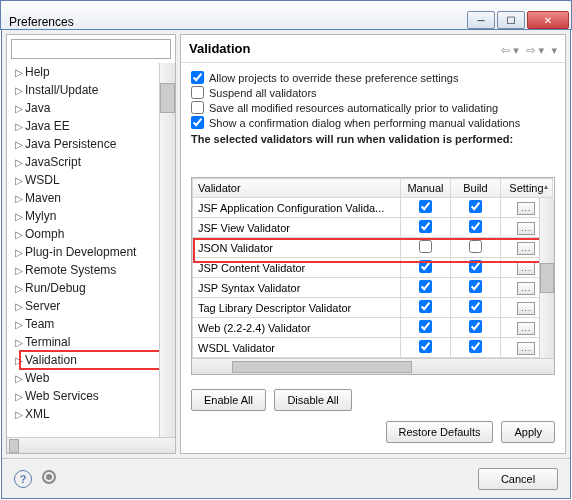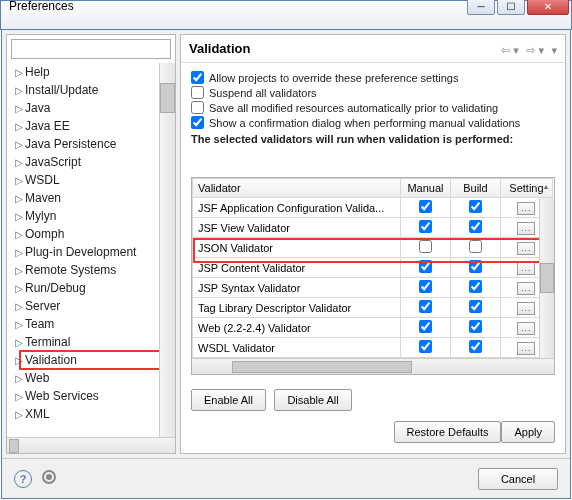--- a/index.html
+++ b/index.html
@@ -1,19 +1,19 @@
 <!DOCTYPE html>
 <html><head>
 <meta charset="utf-8">
 <style>
 * { box-sizing: border-box; margin: 0; padding: 0; font-family: "Segoe UI", Tahoma, sans-serif; }
 body { background: #fff; width: 572px; height: 500px; overflow: hidden; }
 
 
-.titlebar { height: 30px; background: linear-gradient(#fdfdfe,#eaeef5); border: 1px solid #5a7fb0; display: flex; align-items: center; padding: 0 2px 18px 8px; font-size: 12px; color: #000; }
+.titlebar { height: 30px; background: linear-gradient(#fdfdfe,#eaeef5); border: 1px solid #5a7fb0; display: flex; align-items: flex-end; padding: 0 2px 0 8px; font-size: 12px; color: #000; }
 .titlebar .spacer { flex: 1; }
 .winbtn { width: 28px; height: 18px; border: 1px solid #7a8da8; background: linear-gradient(#f4f7fb,#d6e0ee); margin-left: 2px; display: flex; align-items: center; justify-content: center; border-radius: 2px; font-size: 10px; }
 .winbtn.close { background: linear-gradient(#e88,#c44); border-color: #a33; color: #fff; width: 42px; }
 
 
 .client { position: absolute; top: 30px; left: 1px; right: 1px; bottom: 1px; border-left:1px solid #5a7fb0; border-right:1px solid #5a7fb0; border-bottom:1px solid #5a7fb0; background:#f0f0f0; display:flex; flex-direction:column; }
 .body { flex:1; display:flex; overflow:hidden; }
 
 
 .left { width: 170px; background:#fff; border:1px solid #b8b8b8; margin:4px 2px 4px 4px; display:flex; flex-direction:column; }
@@ -54,21 +54,21 @@
 tr.hl { position:relative;}
 .tbl-sb { height:16px; background:linear-gradient(#f4f4f4,#e4e4e4); border-top:1px solid #ccc; display:flex; align-items:center;}
 .tbl-sb .thumb{ width:180px; height:12px; background:#ccc; margin-left:40px; border:1px solid #aaa;}
 .tbl-right-sb { position:absolute; right:0; top:20px; bottom:16px; width:15px; background:linear-gradient(90deg,#f4f4f4,#e4e4e4); border-left:1px solid #ccc; display:flex; flex-direction:column; justify-content:center;}
 .tbl-right-sb .thumb{ height:30px; background:#ccc; border:1px solid #aaa;}
 
 
 .btn { height:22px; padding:0 12px; font-size:11px; background:linear-gradient(#fdfdfd,#e8e8e8); border:1px solid #9a9a9a; border-radius:2px;}
 .btn-row1 { padding:6px 10px;}
 .btn-row1 .btn{ margin-right:4px;}
-.btn-row2 { padding:4px 10px 10px 10px; display:flex; justify-content:flex-end; border-top:0;}
+.btn-row2 { padding:4px 10px 10px 10px; display:flex; justify-content:flex-end; gap:8px; border-top:0;}
 
 
 .footer { height:40px; border-top:1px solid #c8c8c8; background:#f0f0f0; display:flex; align-items:center; padding:0 12px;}
 .footer .icons { display:flex; gap:10px;}
 .help-icon { width:18px; height:18px; border:1.5px solid #5a7fb0; border-radius:50%; display:flex; align-items:center; justify-content:center; font-size:11px; color:#5a7fb0; font-weight:bold;}
 .rec-icon { width:14px; height:14px; border:2px solid #888; border-radius:50%; display:flex; align-items:center; justify-content:center;}
 .rec-icon::after{content:"";width:6px;height:6px;background:#888;border-radius:50%;}
 .footer .spacer{flex:1;}
 .footer .btn{ width:80px; margin-left:8px;}
 

